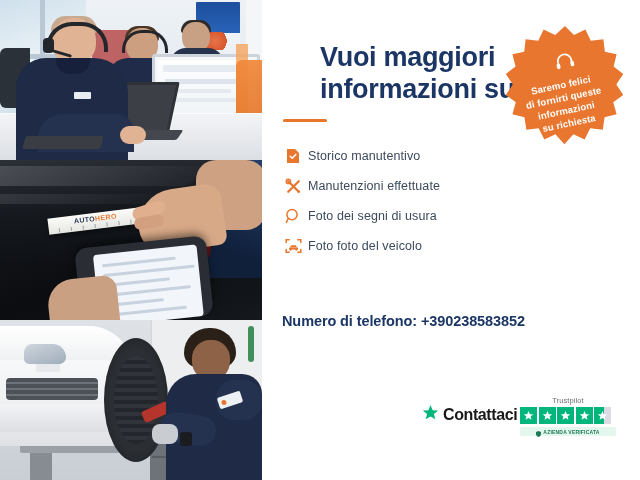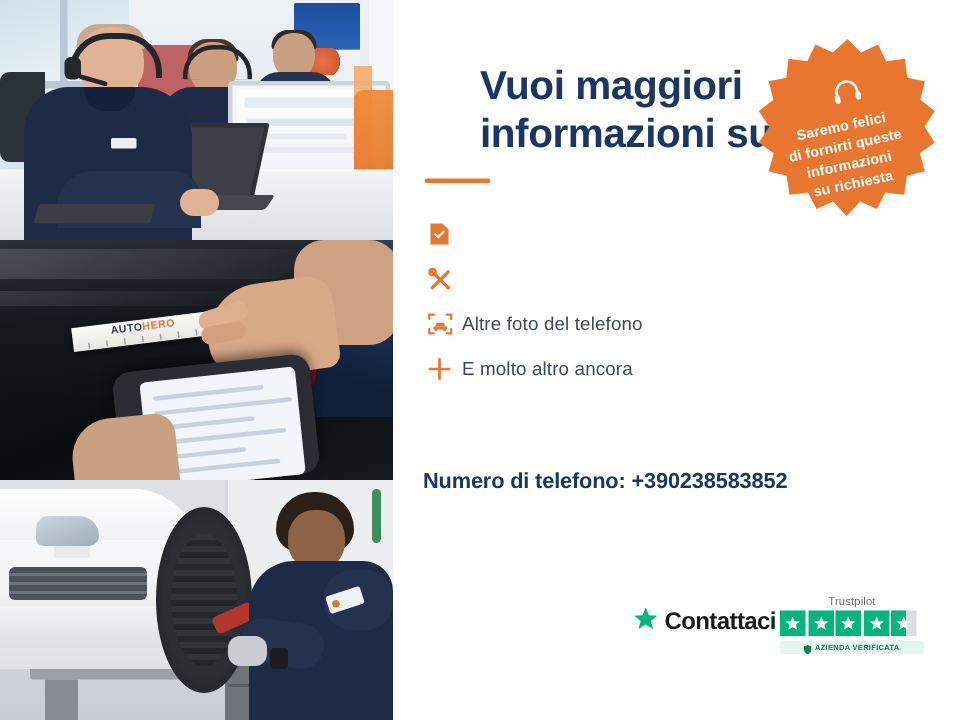--- a/index.html
+++ b/index.html
@@ -333,65 +333,65 @@
 
     <div class="feature-list">
 
       <div class="feat">
         <span class="ico">
           <svg width="14" height="16" viewBox="0 0 14 16">
             <path d="M1 1h8l4 4v10H1z" fill="#e8762e"></path>
             <path d="M4.2 8.2l2 2 3.6-3.8" stroke="#fff" stroke-width="1.5" fill="none" stroke-linecap="round" stroke-linejoin="round"></path>
           </svg>
         </span>
+        <span class="txt">Storico manutentivo</span>
       </div>
 
       <div class="feat">
         <span class="ico">
           <svg width="17" height="17" viewBox="0 0 17 17">
             <g stroke="#e8762e" stroke-width="2.2" stroke-linecap="round">
               <path d="M3.2 3.2L13.8 13.8"></path>
               <path d="M13.8 3.2L3.2 13.8"></path>
             </g>
             <circle cx="3.4" cy="3.4" r="2.1" fill="none" stroke="#e8762e" stroke-width="1.6"></circle>
             <circle cx="13.6" cy="13.6" r="1.3" fill="#e8762e"></circle>
           </svg>
         </span>
-      </div>
-
+        <span class="txt">Manutenzioni effettuate</span>
+      </div>
+
+      <div class="feat">
+        <span class="ico">
+          <svg width="16" height="16" viewBox="0 0 16 16">
+            <circle cx="7" cy="6.6" r="5.1" fill="none" stroke="#e8762e" stroke-width="1.5"></circle>
+            <path d="M3.3 10.6L1.4 14.4" stroke="#e8762e" stroke-width="1.5" stroke-linecap="round"></path>
+          </svg>
+        </span>
+        <span class="txt">Foto dei segni di usura</span>
+      </div>
 
       <div class="feat">
         <span class="ico">
           <svg width="17" height="16" viewBox="0 0 17 16">
             <g stroke="#e8762e" stroke-width="1.5" fill="none" stroke-linecap="round">
               <path d="M1.2 4.6V1.8h3"></path>
                 <path d="M15.8 4.6V1.8h-3"></path>
               <path d="M1.2 11.4v2.8h3"></path>
                 <path d="M15.8 11.4v2.8h-3"></path>
             </g>
             <path d="M4 9.6h9v2H4z" fill="#e8762e"></path>
             <path d="M5 9.6l1.1-2.4h4.8l1.1 2.4z" fill="#e8762e"></path>
             <circle cx="5.6" cy="11.8" r="1" fill="#e8762e"></circle>
             <circle cx="11.4" cy="11.8" r="1" fill="#e8762e"></circle>
           </svg>
         </span>
-        <span class="txt">Altre foto del telefono</span>
-      </div>
-
-      <div class="feat">
-        <span class="ico">
-          <svg width="16" height="16" viewBox="0 0 16 16">
-            <g stroke="#e8762e" stroke-width="1.8" stroke-linecap="round">
-              <path d="M8 1.6v12.8"></path>
-                <path d="M1.6 8h12.8"></path>
-            </g>
-          </svg>
-        </span>
-        <span class="txt">E molto altro ancora</span>
-      </div>
+        <span class="txt">Foto foto del veicolo</span>
+      </div>
+
 
     </div>
 
     <div class="phone">Numero di telefono: +390238583852</div>
     <div class="sub">
     </div>
 
     <div class="badge-wrap">
       <div class="starburst"></div>
       <span class="badge-ico">

